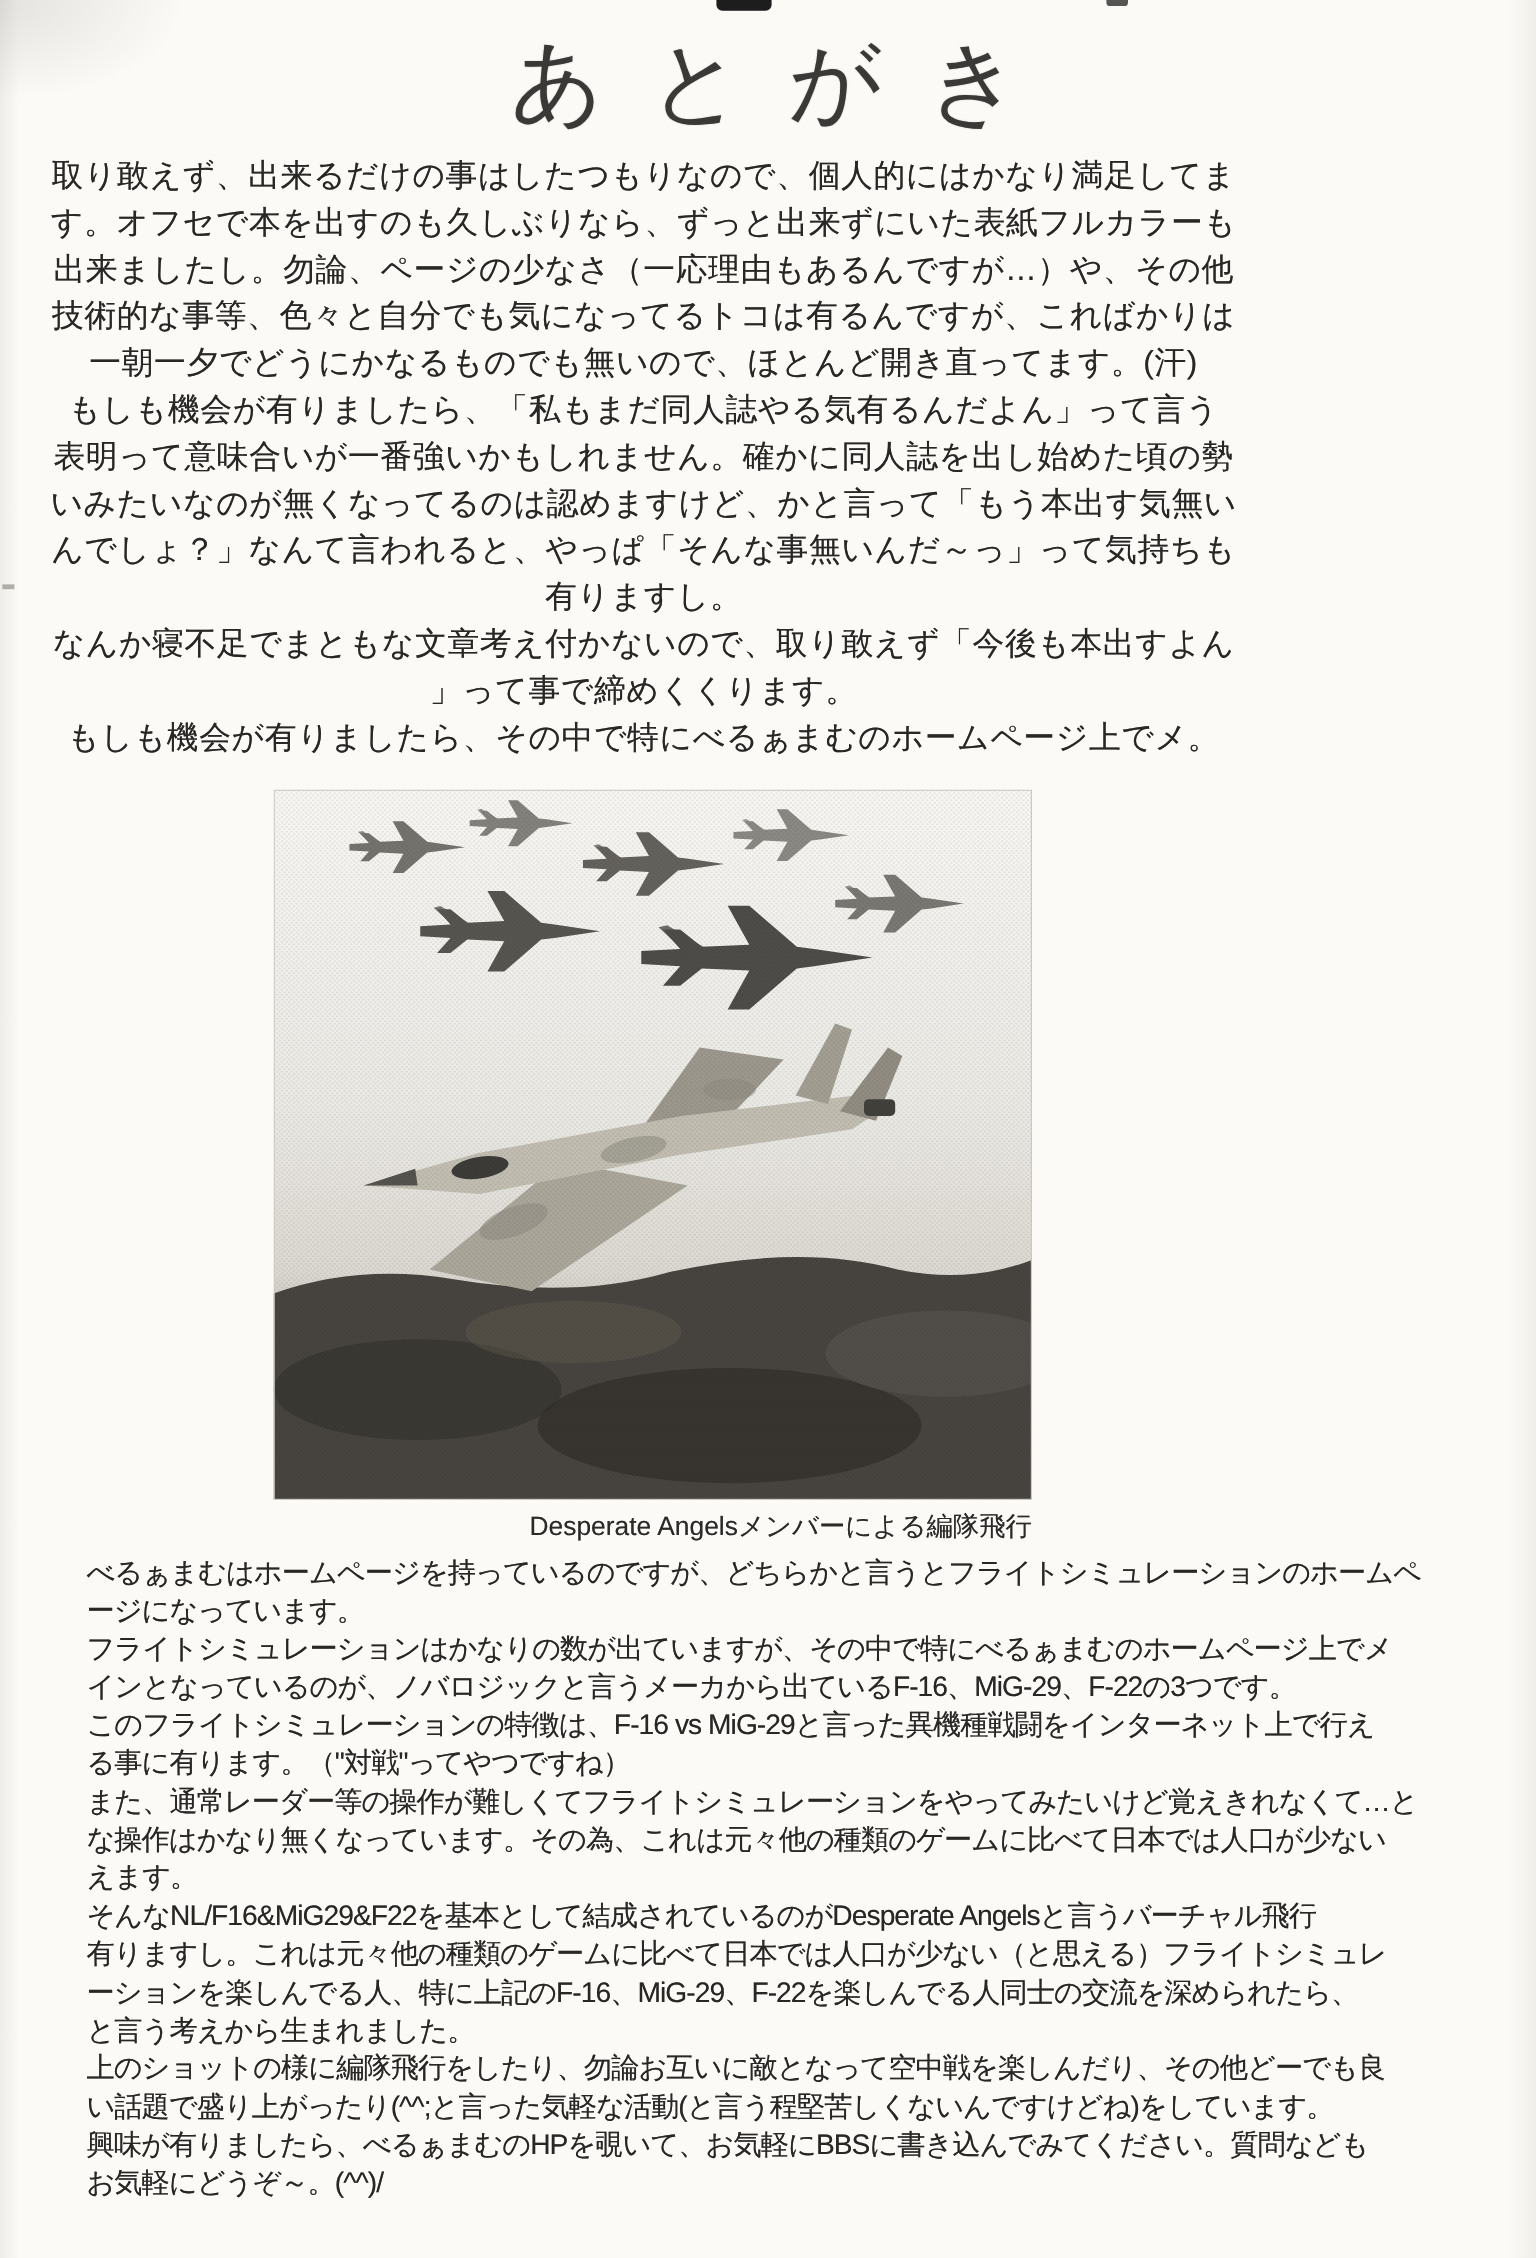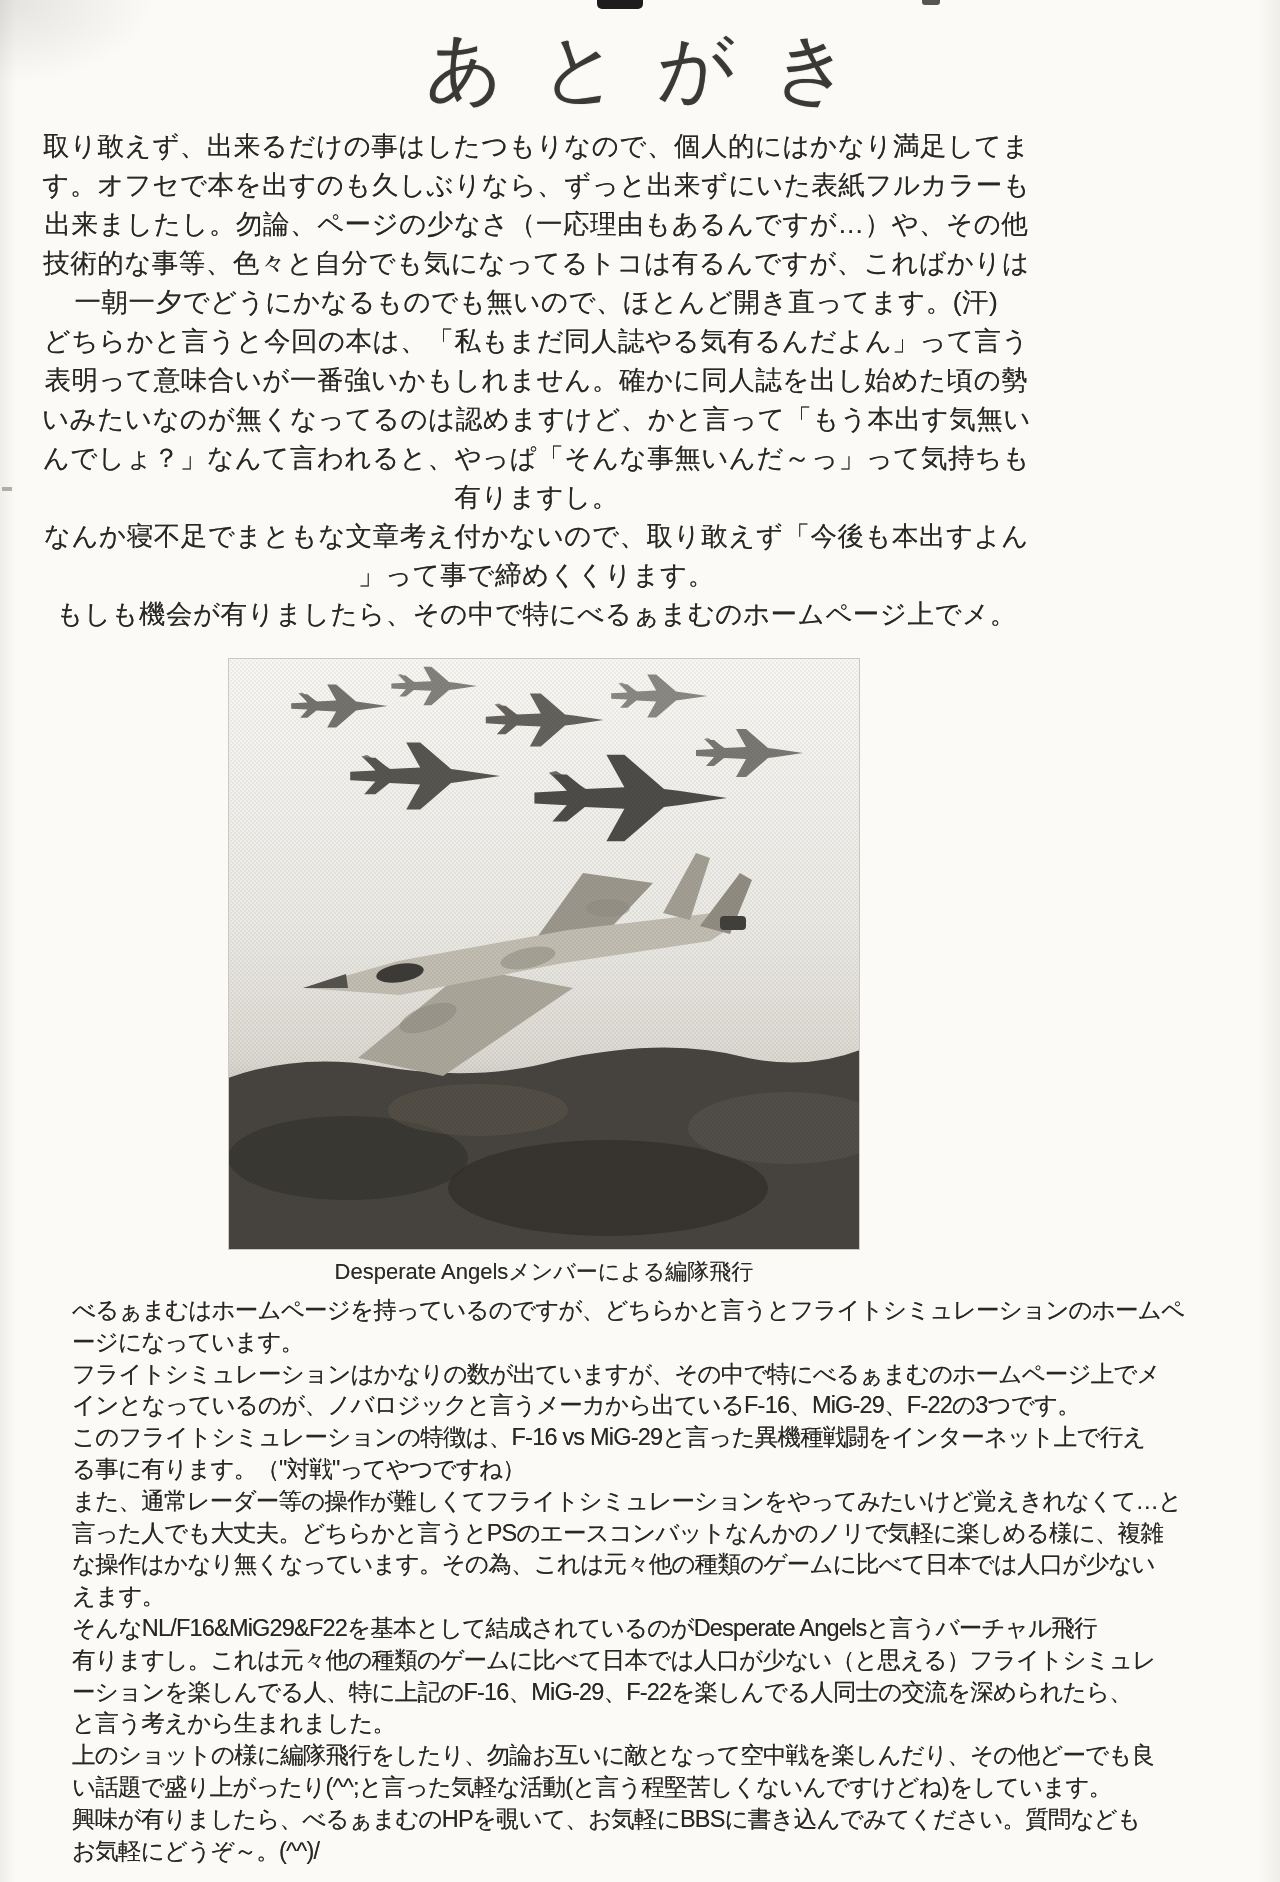--- a/index.html
+++ b/index.html
@@ -62,21 +62,21 @@
     width: 632px;
     margin: 0;
   }
   .photo {
     width: 632px; height: 592px;
     line-height: 0;
   }
   .photo svg { display: block; }
   .photo-caption {
     margin-top: 7px;
-    text-align: center;
+    text-align: right;
     font-size: 22px;
     letter-spacing: 0px;
     color: #2b2a28;
     text-shadow: 0 0 0.5px rgba(30,30,30,.5);
   }
 </style>
 </head>
 <body>
 
 <div class="page">
@@ -86,21 +86,21 @@
   <div class="art art-left-dash"></div>
 
   <h1 class="title">あとがき</h1>
 
   <div class="para para-afterword">
       <div class="line">取り敢えず、出来るだけの事はしたつもりなので、個人的にはかなり満足してま</div>
       <div class="line">す。オフセで本を出すのも久しぶりなら、ずっと出来ずにいた表紙フルカラーも</div>
       <div class="line">出来ましたし。勿論、ページの少なさ（一応理由もあるんですが…）や、その他</div>
       <div class="line">技術的な事等、色々と自分でも気になってるトコは有るんですが、こればかりは</div>
       <div class="line">一朝一夕でどうにかなるものでも無いので、ほとんど開き直ってます。(汗)</div>
-      <div class="line">どちらかと言うと今回の本は、「私もまだ同人誌やる気有るんだよん」って言う</div>
+      <div class="line">もしも機会が有りましたら、「私もまだ同人誌やる気有るんだよん」って言う</div>
       <div class="line">表明って意味合いが一番強いかもしれません。確かに同人誌を出し始めた頃の勢</div>
       <div class="line">いみたいなのが無くなってるのは認めますけど、かと言って「もう本出す気無い</div>
       <div class="line">んでしょ？」なんて言われると、やっぱ「そんな事無いんだ～っ」って気持ちも</div>
       <div class="line">有りますし。</div>
       <div class="line">なんか寝不足でまともな文章考え付かないので、取り敢えず「今後も本出すよん</div>
       <div class="line">」って事で締めくくります。</div>
       <div class="line">もしも機会が有りましたら、その中で特にべるぁまむのホームページ上でメ。</div>
     </div>
 
   <figure class="photo-figure">
@@ -161,21 +161,20 @@
   </figure>
 
   <div class="para para-homepage">
       <div class="line">べるぁまむはホームページを持っているのですが、どちらかと言うとフライトシミュレーションのホームペ</div>
       <div class="line">ージになっています。</div>
       <div class="line">フライトシミュレーションはかなりの数が出ていますが、その中で特にべるぁまむのホームページ上でメ</div>
       <div class="line">インとなっているのが、ノバロジックと言うメーカから出ているF-16、MiG-29、F-22の3つです。</div>
       <div class="line">このフライトシミュレーションの特徴は、F-16 vs MiG-29と言った異機種戦闘をインターネット上で行え</div>
       <div class="line">る事に有ります。（"対戦"ってやつですね）</div>
       <div class="line">また、通常レーダー等の操作が難しくてフライトシミュレーションをやってみたいけど覚えきれなくて…と</div>
-      <div class="line">言った人でも大丈夫。どちらかと言うとPSのエースコンバットなんかのノリで気軽に楽しめる様に、複雑</div>
       <div class="line">な操作はかなり無くなっています。その為、これは元々他の種類のゲームに比べて日本では人口が少ない</div>
       <div class="line">えます。</div>
       <div class="line">そんなNL/F16&amp;MiG29&amp;F22を基本として結成されているのがDesperate Angelsと言うバーチャル飛行</div>
       <div class="line">有りますし。これは元々他の種類のゲームに比べて日本では人口が少ない（と思える）フライトシミュレ</div>
       <div class="line">ーションを楽しんでる人、特に上記のF-16、MiG-29、F-22を楽しんでる人同士の交流を深められたら、</div>
       <div class="line">と言う考えから生まれました。</div>
       <div class="line">上のショットの様に編隊飛行をしたり、勿論お互いに敵となって空中戦を楽しんだり、その他どーでも良</div>
       <div class="line">い話題で盛り上がったり(^^;と言った気軽な活動(と言う程堅苦しくないんですけどね)をしています。</div>
       <div class="line">興味が有りましたら、べるぁまむのHPを覗いて、お気軽にBBSに書き込んでみてください。質問なども</div>
       <div class="line">お気軽にどうぞ～。(^^)/</div>

